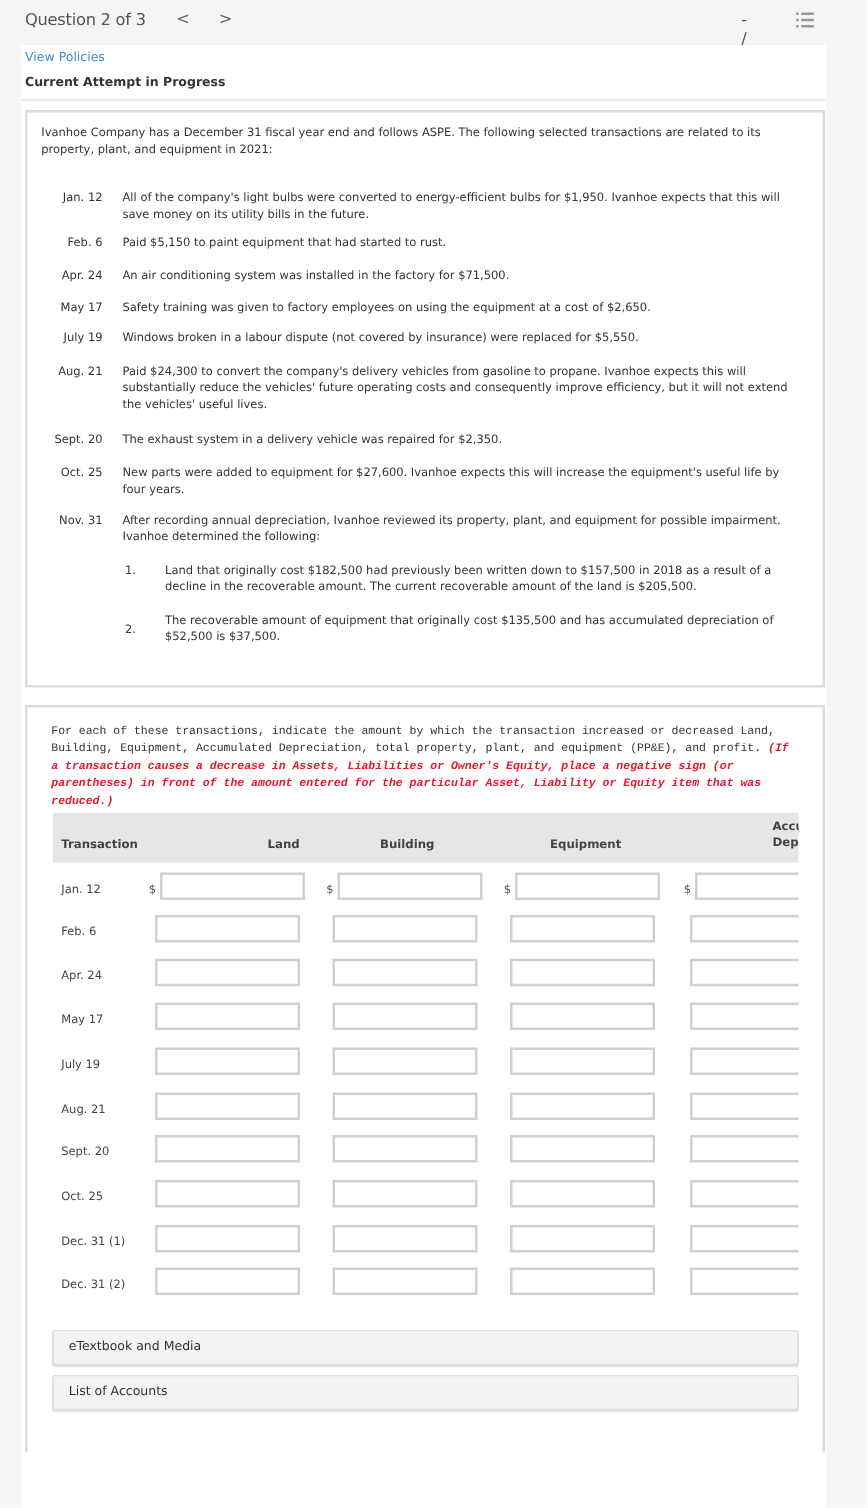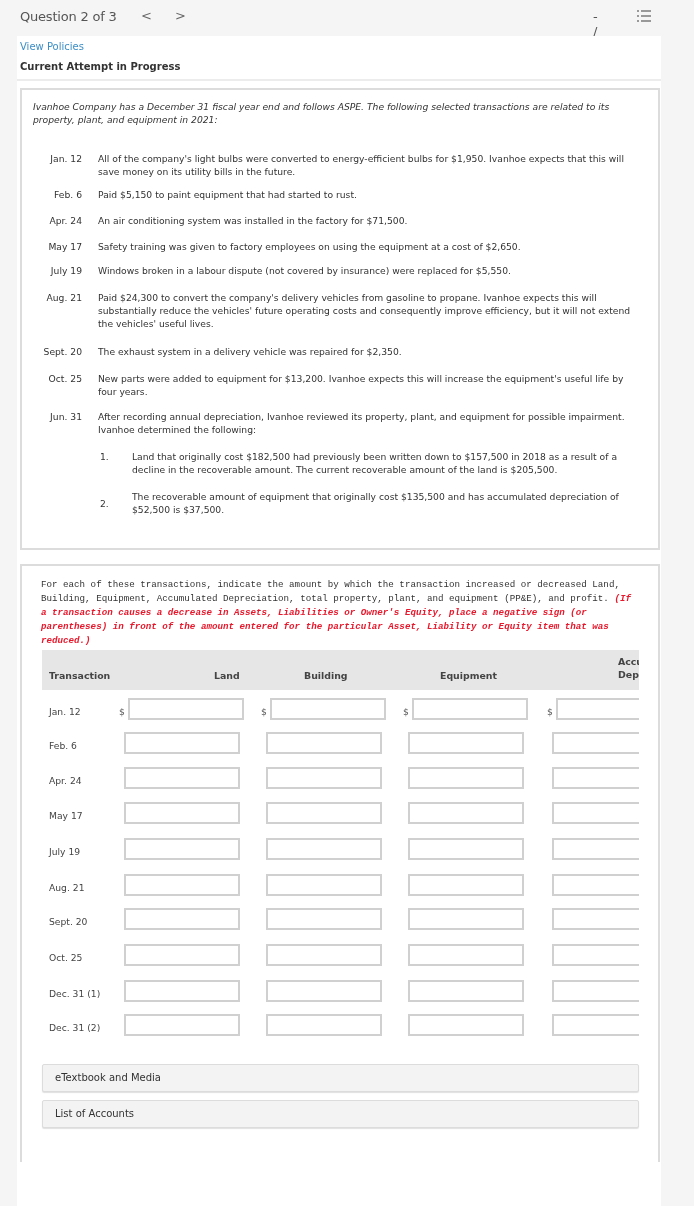--- a/index.html
+++ b/index.html
@@ -49,21 +49,21 @@
       position: absolute; left: 0; top: 43px; width: 644px; height: 2px; background: #ececec;
     }
 
     .panel {
       position: absolute; left: 3px; width: 640px;
       border: 2px solid #dcdcdc; background: #fff;
     }
     .panel1 { top: 52px; height: 462px; }
     .intro {
       position: absolute; left: 11px; top: 10px; width: 600px;
-      font-size: 9.2px; line-height: 13px; color: #333; font-style: italic;
+      font-size: 9.2px; line-height: 13px; color: #333;
     }
     .tx {
       position: absolute; font-size: 9.2px; line-height: 13px; color: #333;
     }
     .tx-date { position: absolute; width: 60px; text-align: right; left: 0; }
     .tx-desc { position: absolute; left: 76px; width: 540px; }
     .sub-num { position: absolute; left: 78px; }
     .sub-text { position: absolute; left: 110px; width: 500px; }
 
     .panel2 { top: 528px; height: 598px; border-bottom: none; }
@@ -163,24 +163,24 @@
     <div class="tx" style="top:201px;left:0;width:630px;height:44px">
       <span class="tx-date">Aug. 21</span>
       <span class="tx-desc">Paid $24,300 to convert the company's delivery vehicles from gasoline to propane. Ivanhoe expects this will substantially reduce the vehicles' future operating costs and consequently improve efficiency, but it will not extend the vehicles' useful lives.</span>
     </div>
     <div class="tx" style="top:255px;left:0;width:630px;height:16px">
       <span class="tx-date">Sept. 20</span>
       <span class="tx-desc">The exhaust system in a delivery vehicle was repaired for $2,350.</span>
     </div>
     <div class="tx" style="top:282px;left:0;width:630px;height:30px">
       <span class="tx-date">Oct. 25</span>
-      <span class="tx-desc">New parts were added to equipment for $13,200. Ivanhoe expects this will increase the equipment's useful life by four years.</span>
+      <span class="tx-desc">New parts were added to equipment for $27,600. Ivanhoe expects this will increase the equipment's useful life by four years.</span>
     </div>
     <div class="tx" style="top:320px;left:0;width:630px;height:30px">
-      <span class="tx-date">Jun. 31</span>
+      <span class="tx-date">Nov. 31</span>
       <span class="tx-desc">After recording annual depreciation, Ivanhoe reviewed its property, plant, and equipment for possible impairment. Ivanhoe determined the following:</span>
     </div>
 
     <div class="tx" style="top:360px;left:0;width:630px;height:30px">
       <span class="sub-num">1.</span>
       <span class="sub-text">Land that originally cost $182,500 had previously been written down to $157,500 in 2018 as a result of a decline in the recoverable amount. The current recoverable amount of the land is $205,500.</span>
     </div>
     <div class="tx" style="top:400px;left:0;width:630px;height:30px">
       <span class="sub-num" style="top:7px">2.</span>
       <span class="sub-text">The recoverable amount of equipment that originally cost $135,500 and has accumulated depreciation of $52,500 is $37,500.</span>

